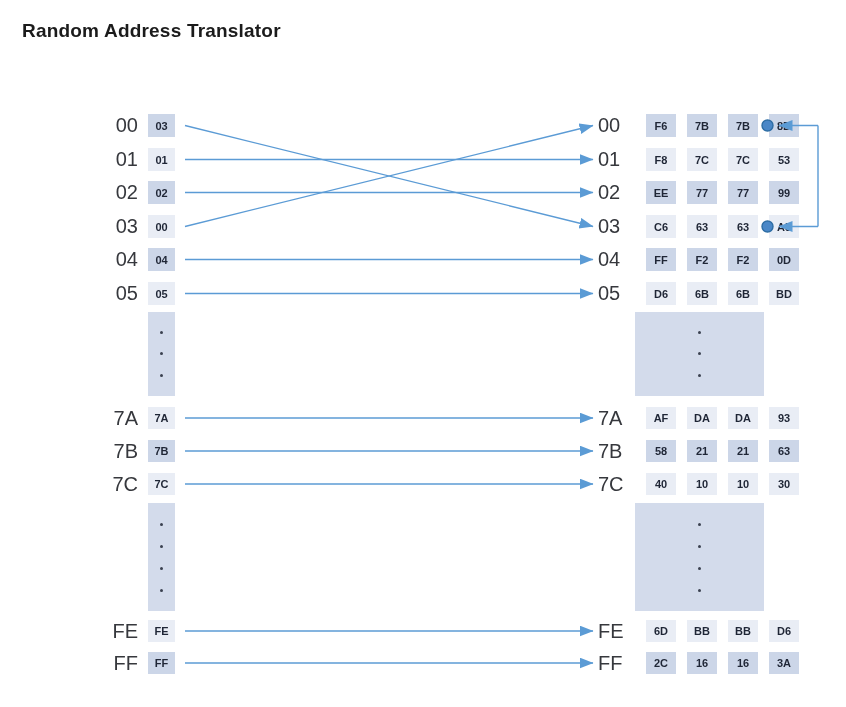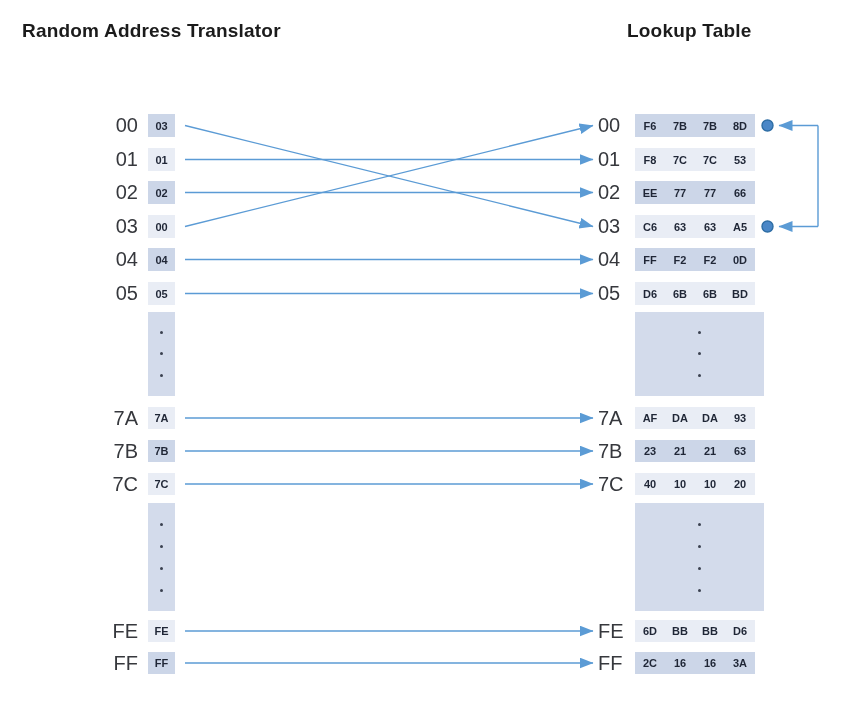--- a/index.html
+++ b/index.html
@@ -13,34 +13,33 @@
   .lcell{position:absolute;left:148px;width:27px;top:0;bottom:0;display:flex;align-items:center;justify-content:center;
          font-size:11px;font-weight:700;color:#1f2636;}
   .d{background:#ccd6e8;}
   .l{background:#e9edf5;}
   .ldots{position:absolute;left:148px;width:27px;background:#d3dbeb;display:flex;flex-direction:column;
          align-items:center;justify-content:space-around;padding:10px 0;box-sizing:border-box;}
   .dot{width:3px;height:3px;border-radius:50%;background:#3b4150;}
   
   .rrow{position:absolute;left:598px;display:flex;align-items:stretch;}
   .rlabel{width:37px;font-size:20px;color:#36383d;display:flex;align-items:center;}
-  .rcell{width:30px;margin-left:0;display:flex;align-items:center;justify-content:center;
+  .rcell{width:30px;margin-left:11px;display:flex;align-items:center;justify-content:center;
          font-size:11px;font-weight:700;color:#1f2636;}
   .rcell:first-of-type{margin-left:0;}
   .rdots{position:absolute;left:635px;width:129px;background:#d3dbeb;display:flex;flex-direction:column;
          align-items:center;justify-content:space-around;padding:10px 0;box-sizing:border-box;}
   .overlay{position:absolute;left:0;top:0;width:846px;height:707px;pointer-events:none;}
 </style>
 </head>
 <body>
 
 <div class="stage">
 
   <div class="title" style="left:22px;top:20px">Random Address Translator</div>
-  <div class="title" style="left:627px;top:20px">Lookup Table</div>
 
   <div class="trow" style="top:114px;height:23px">
     <span class="llabel">00</span>
     <span class="lcell d">03</span>
   </div>
   <div class="trow" style="top:148px;height:23px">
     <span class="llabel">01</span>
     <span class="lcell l">01</span>
   </div>
   <div class="trow" style="top:181px;height:23px">
@@ -107,21 +106,21 @@
     <span class="rcell l">F8</span>
     <span class="rcell l">7C</span>
     <span class="rcell l">7C</span>
     <span class="rcell l">53</span>
   </div>
   <div class="rrow" style="top:181px;height:23px">
     <span class="rlabel">02</span>
     <span class="rcell d">EE</span>
     <span class="rcell d">77</span>
     <span class="rcell d">77</span>
-    <span class="rcell d">66</span>
+    <span class="rcell d">99</span>
   </div>
   <div class="rrow" style="top:215px;height:23px">
     <span class="rlabel">03</span>
     <span class="rcell l">C6</span>
     <span class="rcell l">63</span>
     <span class="rcell l">63</span>
     <span class="rcell l">A5</span>
   </div>
   <div class="rrow" style="top:248px;height:23px">
     <span class="rlabel">04</span>
@@ -146,31 +145,31 @@
 
   <div class="rrow" style="top:407px;height:22px">
     <span class="rlabel">7A</span>
     <span class="rcell l">AF</span>
     <span class="rcell l">DA</span>
     <span class="rcell l">DA</span>
     <span class="rcell l">93</span>
   </div>
   <div class="rrow" style="top:440px;height:22px">
     <span class="rlabel">7B</span>
-    <span class="rcell d">23</span>
+    <span class="rcell d">58</span>
     <span class="rcell d">21</span>
     <span class="rcell d">21</span>
     <span class="rcell d">63</span>
   </div>
   <div class="rrow" style="top:473px;height:22px">
     <span class="rlabel">7C</span>
     <span class="rcell l">40</span>
     <span class="rcell l">10</span>
     <span class="rcell l">10</span>
-    <span class="rcell l">20</span>
+    <span class="rcell l">30</span>
   </div>
 
   <div class="rdots" style="top:503px;height:108px">
     <i class="dot"></i>
     <i class="dot"></i>
     <i class="dot"></i>
     <i class="dot"></i>
   </div>
 
   <div class="rrow" style="top:620px;height:22px">

